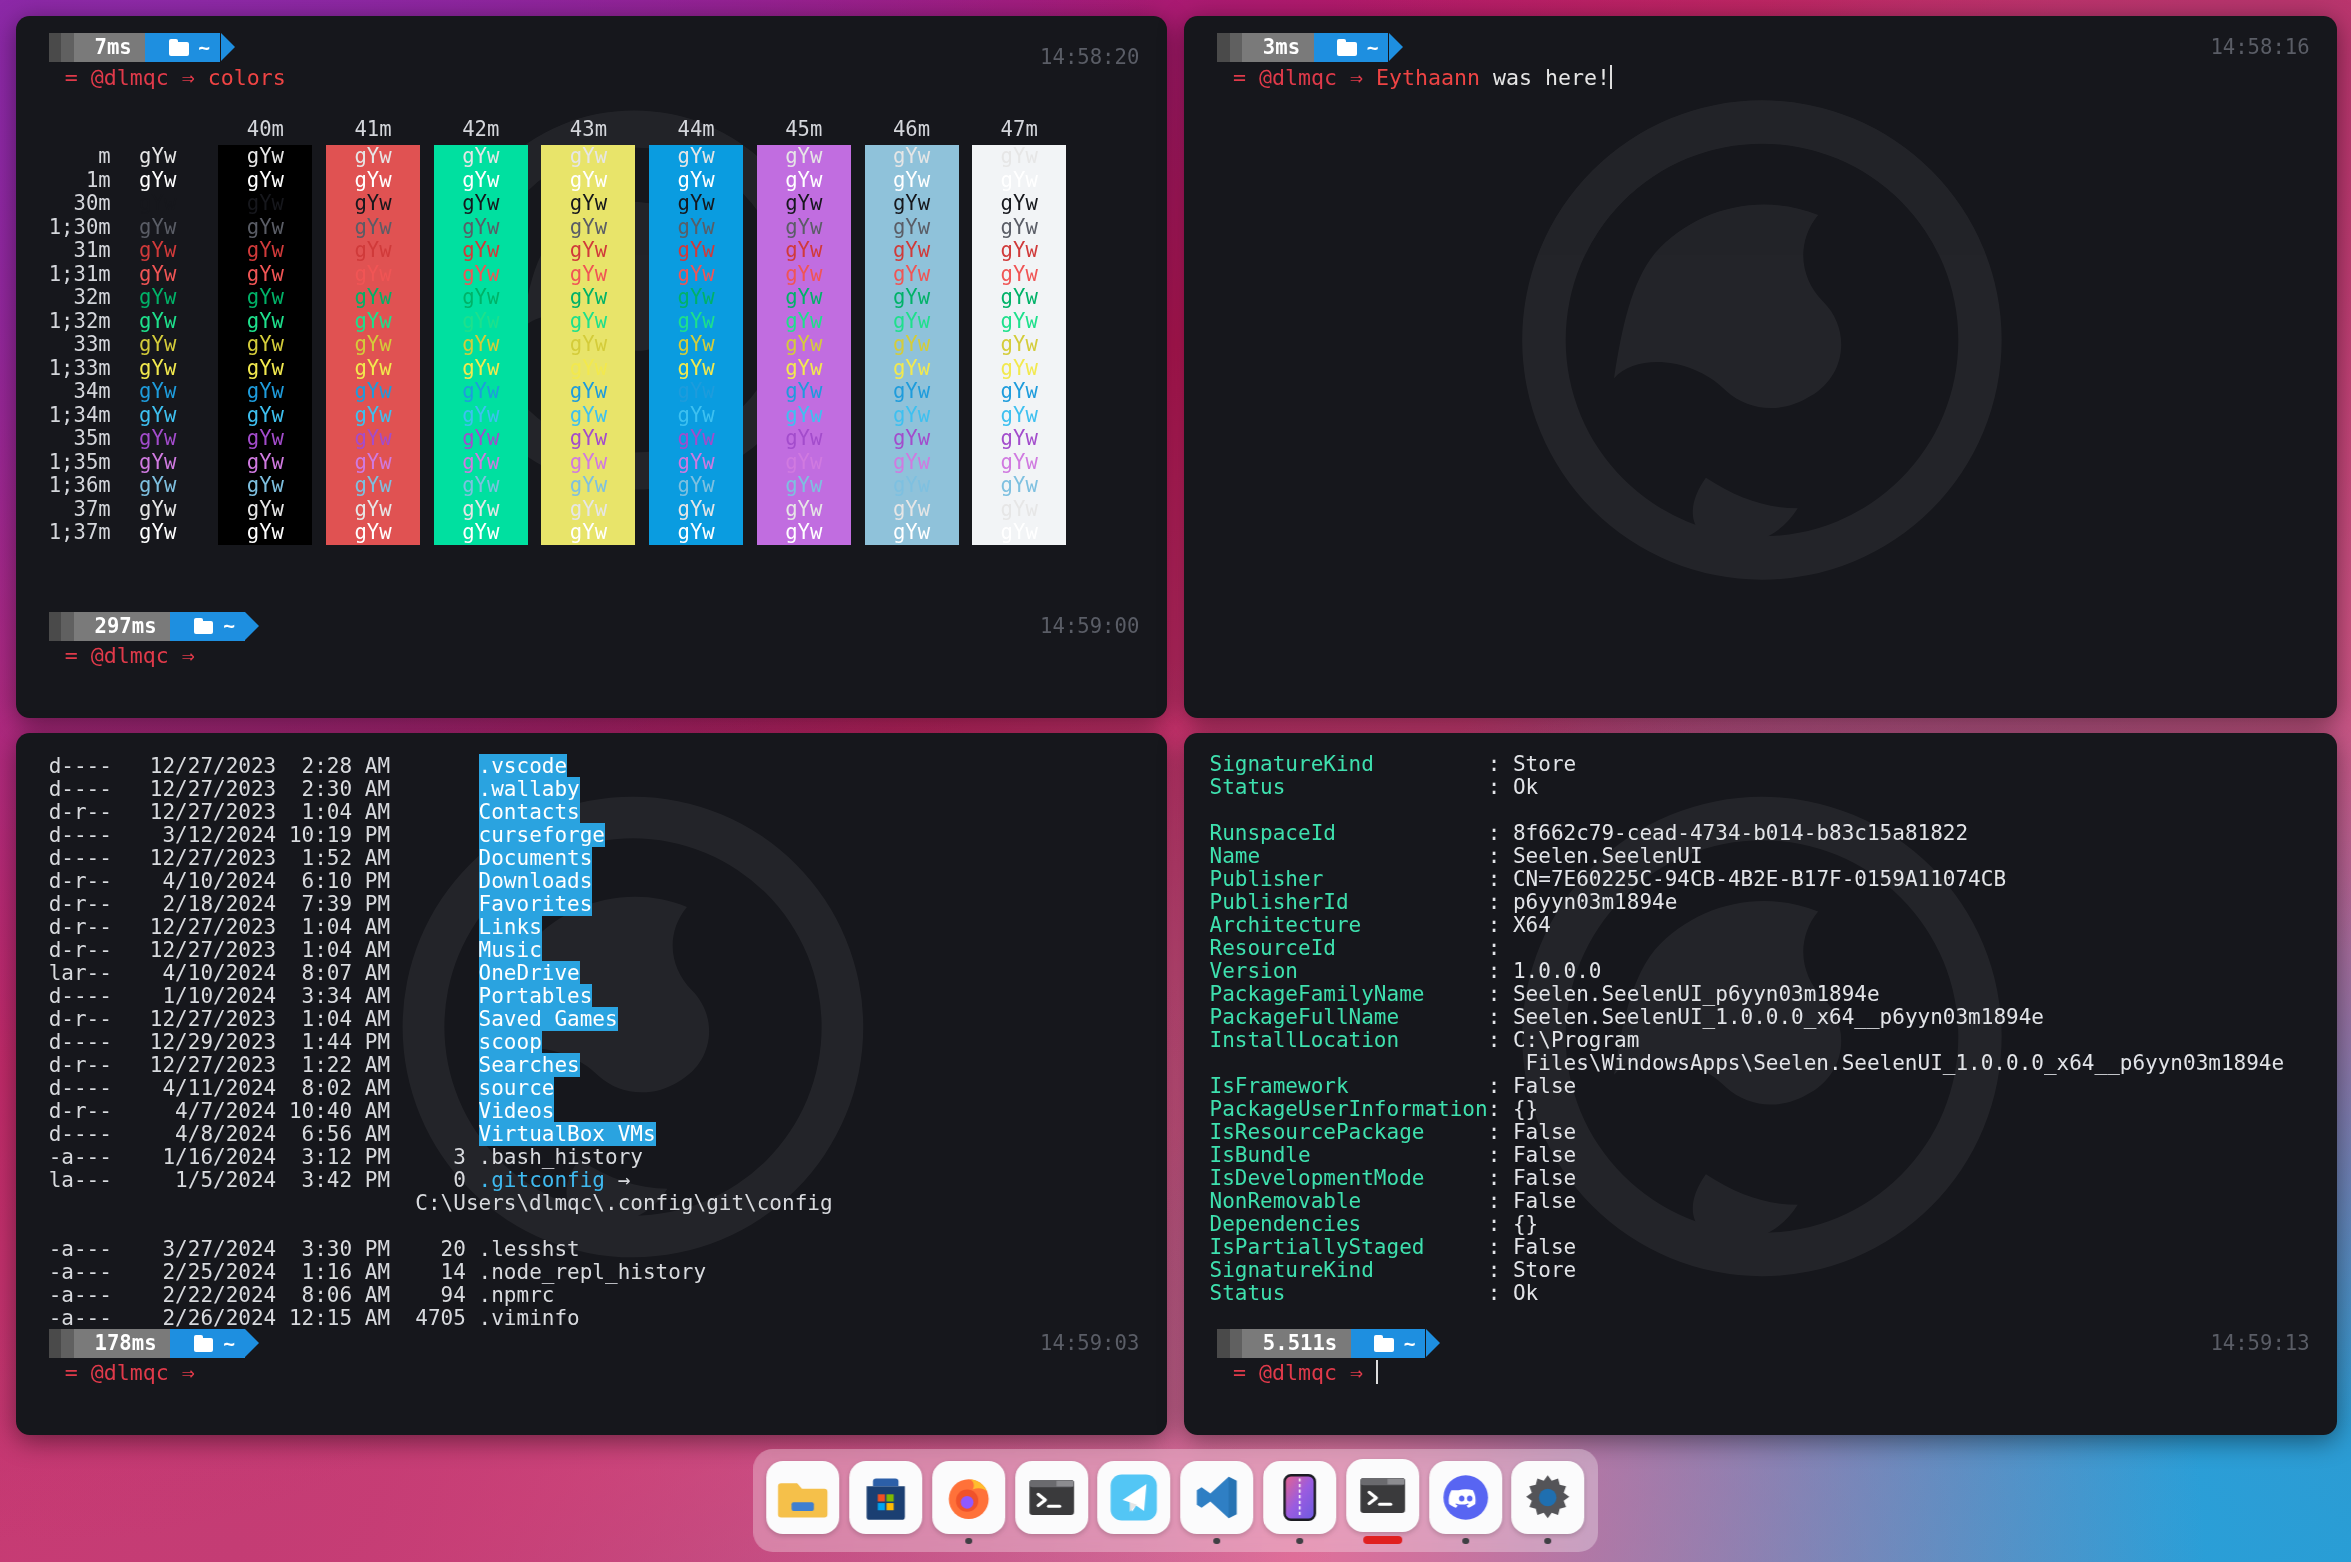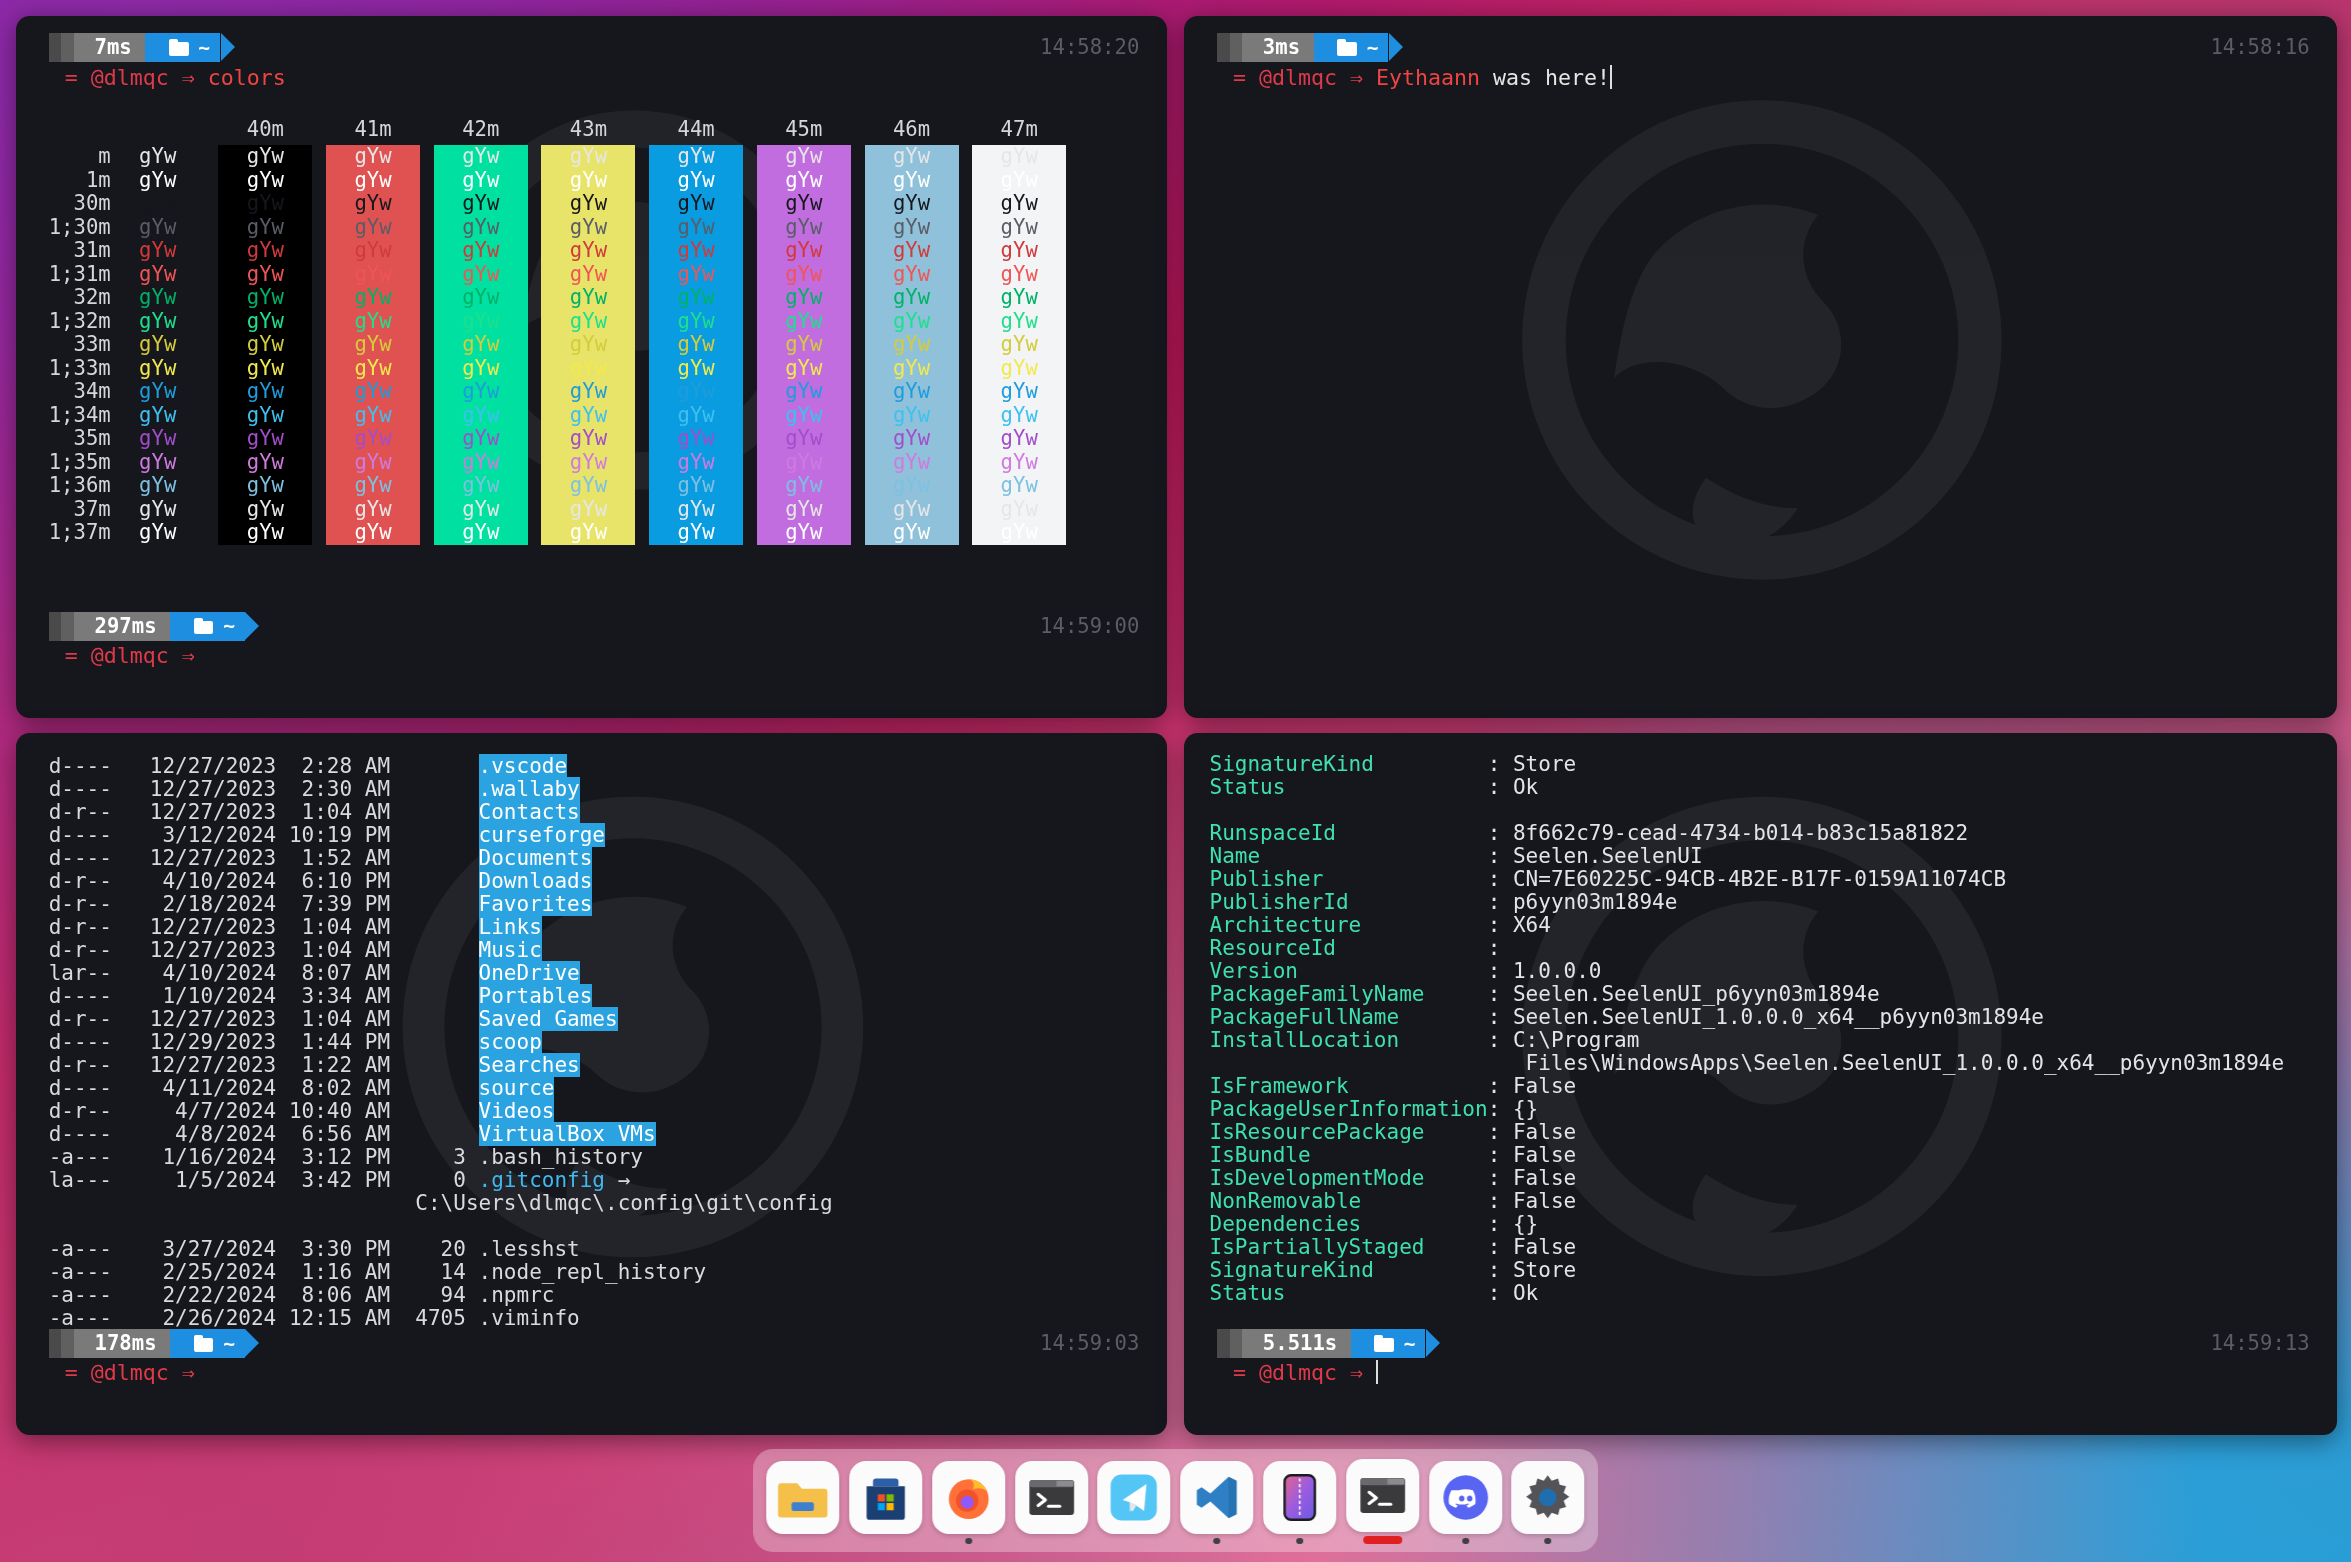--- a/index.html
+++ b/index.html
@@ -175,21 +175,21 @@
       <div class="pl-seg">
         <span class="seg seg-b1"></span>
         <span class="seg seg-b2"></span>
         <span class="seg seg-b3"></span>
         <span class="seg seg-time">7ms</span>
         <span class="seg seg-path">
           <span class="folder-ico"></span>
           <span class="tilde">~</span>
         </span>
       </div>
-      <div class="clock" style="top:2px;margin-left:28px;">14:58:20</div>
+      <div class="clock" style="top:12px;margin-left:28px;">14:58:20</div>
     </div>
 
     <div class="cmdline" style="position:absolute;top:47px;"><span class="eq">=</span> <span class="user">@dlmqc</span> <span class="arrow">⇒</span> <span class="cmd">colors</span></div>
 
     <table class="ctable" id="color-table">
         <thead>
           <tr>
             <th></th>
             <th></th>
             <th class="c-gap"></th>

